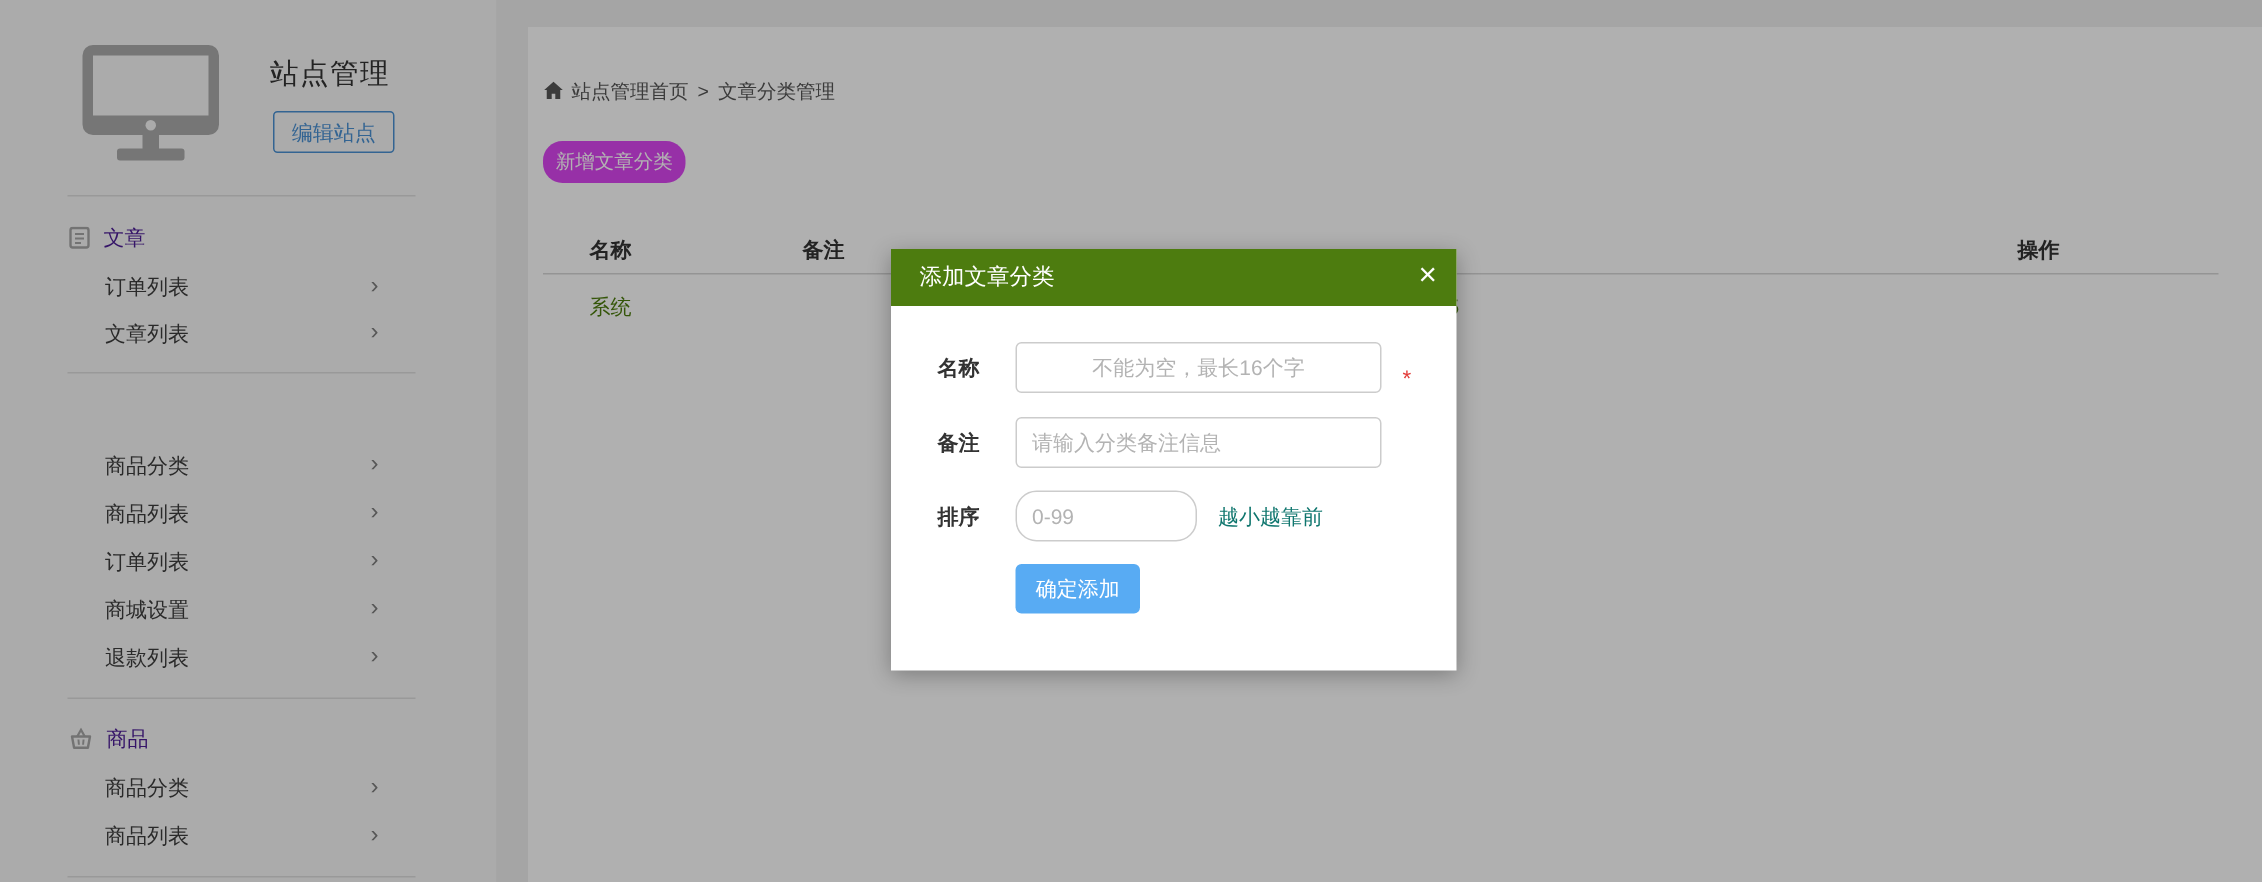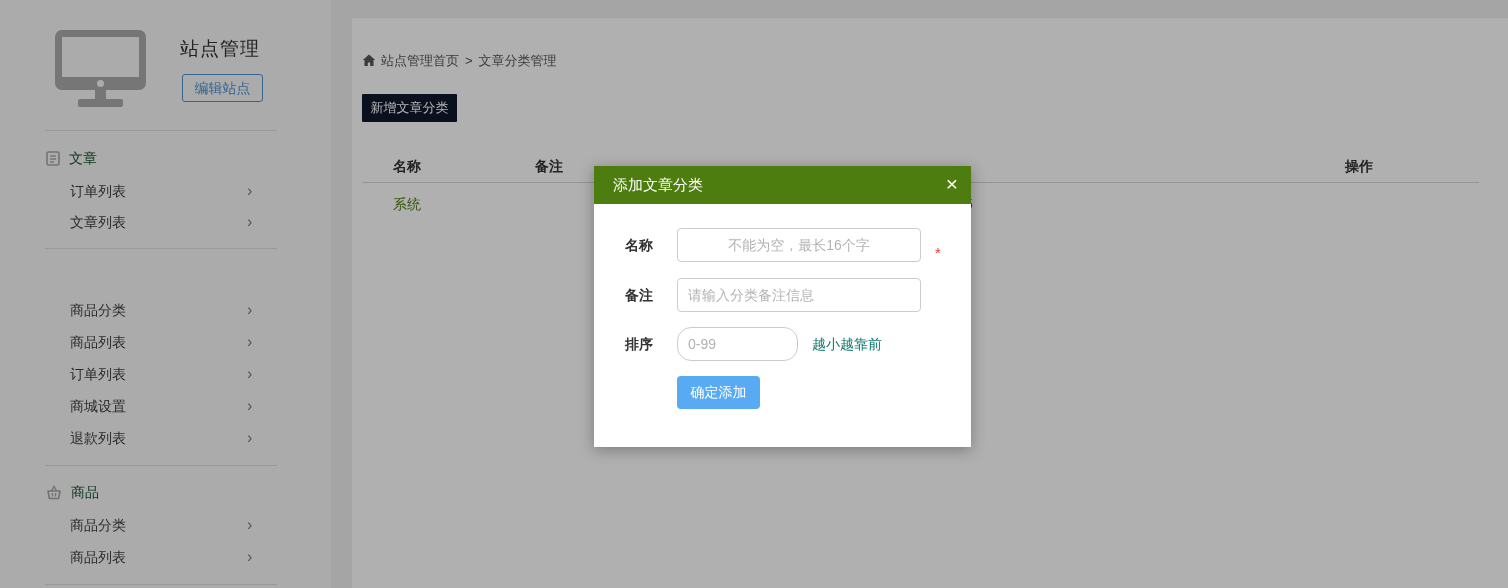--- a/index.html
+++ b/index.html
@@ -19,35 +19,35 @@
     font-family:inherit;
   }
   .monitor { position:absolute; left:55px; top:30px; width:91px; height:77px; }
   .monitor .scr { position:absolute; left:0; top:0; width:91px; height:60px;
     border:7px solid #a9a9a9; border-bottom-width:13px; border-radius:7px; }
   .monitor .dot { position:absolute; left:42px; top:50px; width:7px; height:7px; border-radius:50%; background:#f5f5f5; }
   .monitor .neck { position:absolute; left:40px; top:59px; width:11px; height:11px; background:#a9a9a9; }
   .monitor .base { position:absolute; left:23px; top:69px; width:45px; height:8px; background:#a9a9a9; border-radius:2px; }
   .side-divider { position:absolute; left:45px; width:232px; height:1px; background:#dcdcdc; }
   .side-section { position:absolute; left:0; width:331px; height:22px; line-height:22px;
-    padding-left:46px; font-size:14px; color:#14532d; }
+    padding-left:46px; font-size:14px; color:#4c1d95; }
   .side-section svg { vertical-align:-3px; margin-right:9px; }
   .side-item { position:absolute; left:0; width:331px; height:22px; line-height:22px;
     padding-left:70px; font-size:14px; color:#3d3d3d; cursor:pointer; }
   .side-item .chev { position:absolute; left:247px; top:0; color:#7d7d7d; font-size:16px; line-height:21px; }
 
   
   .main-outer { position:absolute; left:331px; top:0; width:1177px; height:588px; background:#ececec; z-index:1; }
   .panel { position:absolute; left:21px; top:18px; width:1156px; height:570px; background:#fcfcfc; }
   .breadcrumb { position:absolute; left:31px; top:52px; height:18px; line-height:18px; font-size:13px; color:#555; }
   .breadcrumb svg { vertical-align:-2px; margin-right:5px; }
   .crumb-sep { margin:0 6px; color:#555; }
   .add-btn {
     position:absolute; left:31px; top:94px; width:95px; height:28px;
-    background:#0f172a; border:none; border-radius:1px; color:#fff; font-size:13px;
+    background:#d946ef; border:none; border-radius:13px; color:#fff; font-size:13px;
     cursor:pointer; font-family:inherit;
   }
   .th { position:absolute; top:157px; height:18px; line-height:18px; font-size:14px; font-weight:700; color:#333; }
   .table-line { position:absolute; left:31px; top:182px; width:1117px; height:1px; background:#d5d5d5; }
   .td { position:absolute; top:195px; height:18px; line-height:18px; font-size:14px; color:#4d7c0f; }
 
   
   .overlay { position:absolute; left:0; top:0; width:1508px; height:588px;
     background:rgba(0,0,0,0.30); z-index:10; }
   .modal { position:absolute; left:594px; top:166px; width:377px; height:281px;

